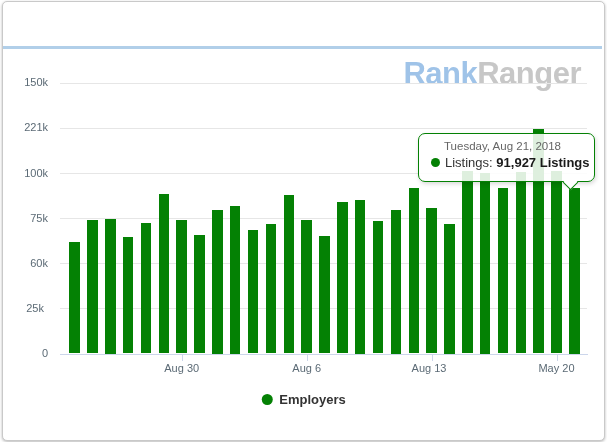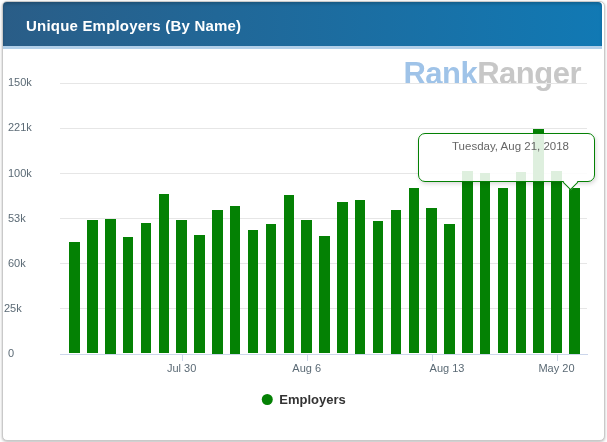--- a/index.html
+++ b/index.html
@@ -12,59 +12,56 @@
         box-shadow:inset 0 2px 3px rgba(0,0,0,.18);}
   .panel-header .title{position:absolute;left:23px;top:15px;color:#ffffff;font-size:15px;font-weight:bold;letter-spacing:.2px;}
   .header-underline{position:absolute;left:0;top:44px;width:100%;height:3px;background:#b1cfe9;}
   .brand{position:absolute;top:56px;right:26px;font-size:31px;font-weight:bold;letter-spacing:-.5px;}
   .brand .rank{color:#9fc3e8;}
   .brand .ranger{color:#c7c7c7;}
   
   .gridline{position:absolute;height:1px;background:#e6e6e6;}
   .axis-line{position:absolute;height:1px;background:#ccd6eb;}
   .x-tick{position:absolute;width:1px;height:6px;background:#ccd6eb;}
-  .y-label{position:absolute;width:40px;text-align:left;font-size:11px;color:#5b6a75;}
+  .y-label{position:absolute;width:40px;text-align:right;font-size:11px;color:#5b6a75;}
   .x-label{position:absolute;width:60px;text-align:center;font-size:11px;color:#5b6a75;}
   .bar{position:absolute;}
   
   .tooltip{position:absolute;left:418px;top:133px;width:177px;height:49px;box-sizing:border-box;
         background:rgba(255,255,255,.87);border:1.5px solid #048104;border-radius:7px;
         box-shadow:1px 2px 4px rgba(0,0,0,.15);z-index:6;padding:6px 8px 5px 12px;}
-  .tooltip .tt-date{font-size:11.5px;color:#666;margin-left:21px;}
+  .tooltip .tt-date{font-size:11.5px;color:#666;margin-left:13px;}
   .tooltip .tt-line{margin-top:3px;font-size:13px;color:#333;white-space:nowrap;}
   .tooltip .tt-bullet{display:inline-block;width:9px;height:9px;border-radius:50%;background:#048104;margin-right:5px;}
   .tooltip .tt-value{font-weight:bold;color:#1a1a1a;}
   .tooltip .tt-arrow{position:absolute;bottom:-6.5px;left:146px;width:10px;height:10px;background:#fff;
         border-right:1.5px solid #048104;border-bottom:1.5px solid #048104;transform:rotate(45deg);}
   
   .legend{position:absolute;left:50%;top:392px;transform:translateX(-50%);display:flex;align-items:center;gap:7px;cursor:pointer;z-index:2;}
   .legend .dot{width:11px;height:11px;border-radius:50%;background:#048104;}
   .legend .lbl{font-size:13px;font-weight:bold;color:#333;}
 </style>
 </head>
 <body>
 
 <div id="stage">
   <div class="card"></div>
 
-  <div class="panel-header" style="left:3px;top:2px;width:599px;border-radius:4px 4px 0 0;">
-    <span class="title">Unique Employers (By Name)</span>
-  </div>
   <div class="header-underline" style="left:3px;top:46px;width:599px;"></div>
 
   <div class="brand"><span class="rank">Rank</span><span class="ranger">Ranger</span></div>
 
   <div id="plot">
       <div class="y-label" style="left: 8px; top: 347px;">0</div>
       <div class="gridline" style="left: 60px; top: 308.4px; width: 527px;"></div>
       <div class="y-label" style="left: 4px; top: 301.9px;">25k</div>
       <div class="gridline" style="left: 60px; top: 263.2px; width: 527px;"></div>
       <div class="y-label" style="left: 8px; top: 256.7px;">60k</div>
       <div class="gridline" style="left: 60px; top: 218.1px; width: 527px;"></div>
-      <div class="y-label" style="left: 8px; top: 211.6px;">53k</div>
+      <div class="y-label" style="left: 8px; top: 211.6px;">75k</div>
       <div class="gridline" style="left: 60px; top: 173px; width: 527px;"></div>
       <div class="y-label" style="left: 8px; top: 166.5px;">100k</div>
       <div class="gridline" style="left: 60px; top: 127.8px; width: 527px;"></div>
       <div class="y-label" style="left: 8px; top: 121.3px;">221k</div>
       <div class="gridline" style="left: 60px; top: 82.7px; width: 527px;"></div>
       <div class="y-label" style="left: 8px; top: 76.2px;">150k</div>
       <div class="bar" style="left: 69.3px; top: 241.6px; width: 10.6px; height: 111.9px; background: rgb(4, 129, 4);"></div>
       <div class="bar" style="left: 87.2px; top: 219.9px; width: 10.6px; height: 133.6px; background: rgb(4, 129, 4);"></div>
       <div class="bar" style="left: 105px; top: 219px; width: 10.6px; height: 134.5px; background: rgb(4, 129, 4);"></div>
       <div class="bar" style="left: 122.8px; top: 237.1px; width: 10.6px; height: 116.4px; background: rgb(4, 129, 4);"></div>
@@ -88,31 +85,35 @@
       <div class="bar" style="left: 444.2px; top: 223.5px; width: 10.6px; height: 130px; background: rgb(4, 129, 4);"></div>
       <div class="bar" style="left: 462px; top: 171.2px; width: 10.6px; height: 182.3px; background: rgb(4, 129, 4);"></div>
       <div class="bar" style="left: 479.9px; top: 173px; width: 10.6px; height: 180.5px; background: rgb(4, 129, 4);"></div>
       <div class="bar" style="left: 497.7px; top: 188.3px; width: 10.6px; height: 165.2px; background: rgb(4, 129, 4);"></div>
       <div class="bar" style="left: 515.6px; top: 172.1px; width: 10.6px; height: 181.4px; background: rgb(4, 129, 4);"></div>
       <div class="bar" style="left: 533.4px; top: 128.7px; width: 10.6px; height: 224.8px; background: rgb(4, 129, 4);"></div>
       <div class="bar" style="left: 551.3px; top: 171.2px; width: 10.6px; height: 182.3px; background: rgb(4, 129, 4);"></div>
       <div class="bar" style="left: 569.1px; top: 187.5px; width: 10.6px; height: 166px; background: rgb(4, 129, 4);"></div>
       <div class="axis-line" style="left: 60px; top: 353.5px; width: 528px;"></div>
       <div class="x-tick" style="left: 181.7px; top: 354.5px;"></div>
-      <div class="x-label" style="left: 151.7px; top: 362px;">Jul 30</div>
+      <div class="x-label" style="left: 151.7px; top: 362px;">Aug 30</div>
       <div class="x-tick" style="left: 306.7px; top: 354.5px;"></div>
       <div class="x-label" style="left: 276.7px; top: 362px;">Aug 6</div>
       <div class="x-tick" style="left: 431.6px; top: 354.5px;"></div>
-      <div class="x-label" style="left: 417px; top: 362px;">Aug 13</div>
+      <div class="x-label" style="left: 399px; top: 362px;">Aug 13</div>
       <div class="x-tick" style="left: 556.5px; top: 354.5px;"></div>
       <div class="x-label" style="left: 526.5px; top: 362px;">May 20</div>
     </div>
 
   <div class="tooltip" style="border-color: rgb(4, 129, 4);">
     <div class="tt-date">Tuesday, Aug 21, 2018</div>
+    <div class="tt-line">
+      <span class="tt-bullet" id="tt-bullet" style="background: rgb(4, 129, 4);"></span><span>Listings:</span>
+      <span class="tt-value">91,927 Listings</span>
+    </div>
     <div class="tt-arrow" style="border-right-color: rgb(4, 129, 4); border-bottom-color: rgb(4, 129, 4);"></div>
   </div>
 
   <div class="legend">
     <span class="dot" id="legend-dot" style="background: rgb(4, 129, 4);"></span>
     <span class="lbl">Employers</span>
   </div>
 </div>
 
 </body></html>

